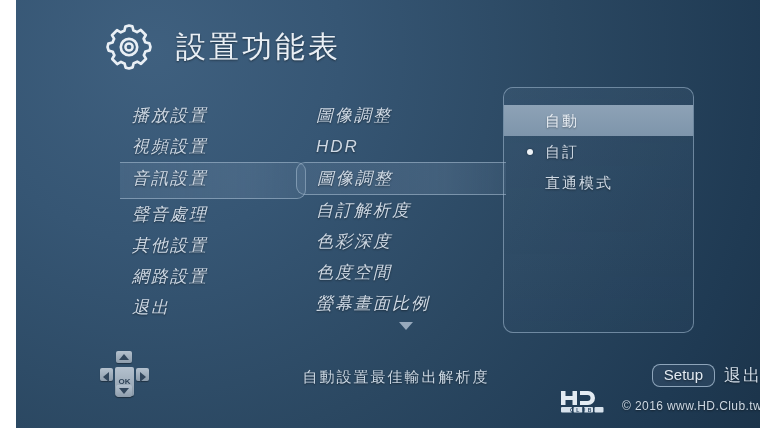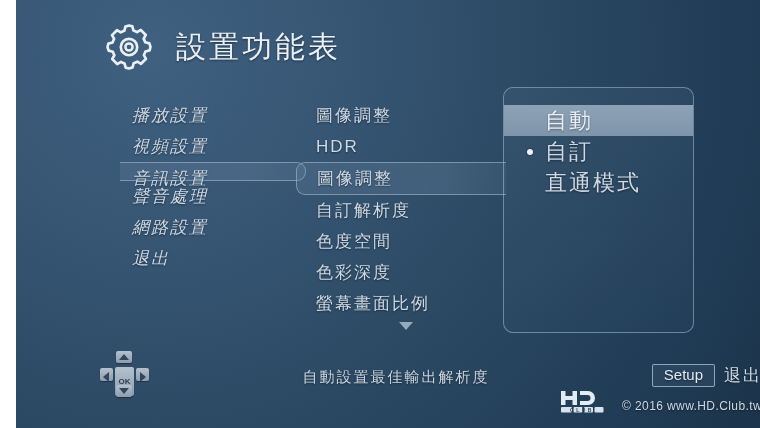--- a/index.html
+++ b/index.html
@@ -65,27 +65,27 @@
     background: linear-gradient(to right,
         rgba(122,148,176,.20) 0%,
         rgba(122,148,176,.26) 70%,
         rgba(122,148,176,.18) 100%);
     border-top: 1px solid rgba(171,194,214,.55);
     border-bottom: 1px solid rgba(171,194,214,.55);
     border-right: 1px solid rgba(171,194,214,.55);
     border-top-right-radius: 9px;
     border-bottom-right-radius: 9px;
     margin-right: -10px;
-    height: 19px;
+    height: 37px;
     line-height: 31px;
   }
 
   
   #col-mid { left: 290px; top: 100px; width: 200px; }
-  #col-mid .menu-item { padding-left: 10px; }
+  #col-mid .menu-item { padding-left: 10px; font-style: italic; }
 
   #col-mid .menu-item.selected {
     background: linear-gradient(to right,
         rgba(122,148,176,.20) 0%,
         rgba(122,148,176,.26) 70%,
         rgba(122,148,176,.14) 100%);
     border-top: 1px solid rgba(171,194,214,.55);
     border-bottom: 1px solid rgba(171,194,214,.55);
     border-left: 1px solid rgba(171,194,214,.55);
     border-top-left-radius: 9px;
@@ -124,21 +124,21 @@
     background: linear-gradient(to bottom,
         rgba(125,152,180,.10) 0%,
         rgba(90,120,150,.06) 100%);
     padding-top: 17px;
     overflow: hidden;
   }
   #col-right .opt {
     position: relative;
     height: 31px;
     line-height: 31px;
-    font-size: 22px;
+    font-size: 15px;
     letter-spacing: 2px;
     color: #cfd9e4;
     white-space: nowrap;
     padding-left: 41px;
     text-shadow: 0 1px 2px rgba(0,0,0,.45);
   }
   #col-right .opt.highlight {
     background: linear-gradient(to bottom, #8da2b6 0%, #7e95ab 100%);
     color: #e8eef4;
     margin-left: -1px;
@@ -206,21 +206,21 @@
   }
   #setup-row {
     display: flex;
     align-items: center;
     justify-content: flex-end;
     gap: 9px;
     margin-bottom: 3px;
   }
   #setup-button {
     border: 1px solid rgba(176,198,218,.75);
-    border-radius: 2px;
+    border-radius: 8px;
     padding: 1px 11px 2px;
     font-size: 15px;
     color: #e2eaf2;
     background: rgba(125,152,180,.12);
     text-shadow: 0 1px 2px rgba(0,0,0,.45);
     line-height: 18px;
   }
   #exit-label {
     font-size: 17px;
     letter-spacing: 2px;
@@ -256,31 +256,32 @@
       </svg>
     </span>
     <div id="title">設置功能表</div>
   </div>
 
   <div id="col-left" class="col">
     <div class="menu-item">播放設置</div>
     <div class="menu-item">視頻設置</div>
     <div class="menu-item selected">音訊設置</div>
     <div class="menu-item">聲音處理</div>
+    <div class="menu-item">其他設置</div>
     <div class="menu-item">網路設置</div>
     <div class="menu-item">退出</div>
   </div>
 
   <div id="col-mid" class="col">
     <div class="menu-item">圖像調整</div>
     <div class="menu-item">HDR</div>
     <div class="menu-item selected">圖像調整</div>
     <div class="menu-item">自訂解析度</div>
+    <div class="menu-item">色彩深度</div>
     <div class="menu-item">色度空間</div>
-    <div class="menu-item">色彩深度</div>
     <div class="menu-item">螢幕畫面比例</div>
   </div>
 
   <div id="scroll-down-indicator">
     <span class="tri"></span>
   </div>
 
   <div id="col-right">
     <div class="opt highlight">
       <span>自動</span>

